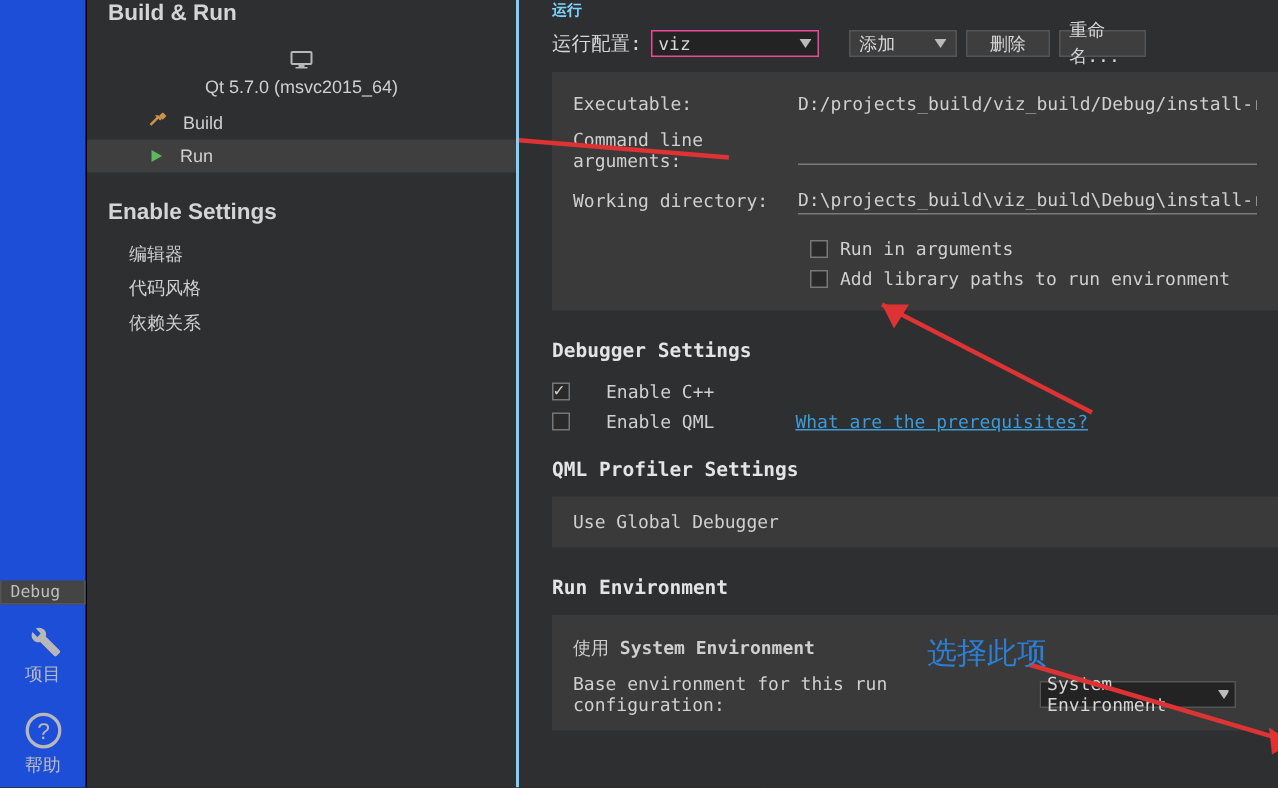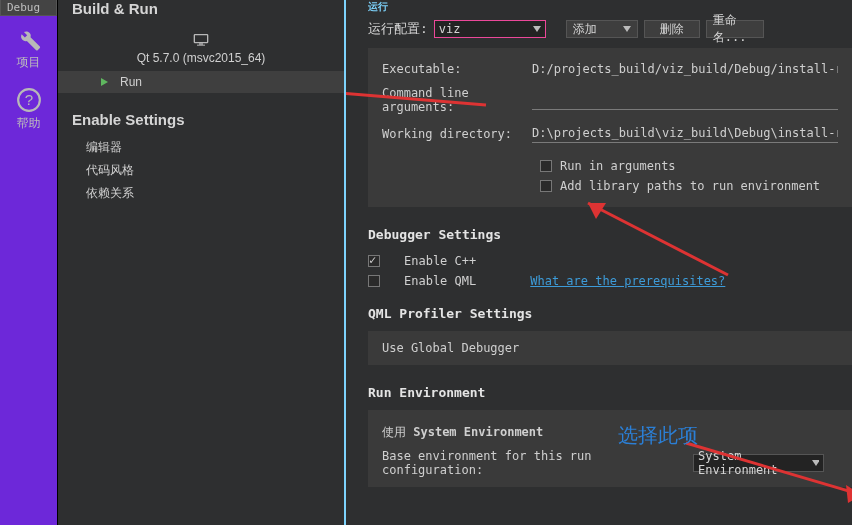--- a/index.html
+++ b/index.html
@@ -1,20 +1,20 @@
 <!DOCTYPE html>
 <html><head>
 <meta charset="utf-8">
 <style>
   * { box-sizing: border-box; margin: 0; padding: 0; }
   html, body { width: 852px; height: 525px; overflow: hidden; font-family: "Segoe UI", "Microsoft YaHei", sans-serif; background: #2e2f30; color: #d0d0d0; font-size: 12px; }
   .root { display: flex; width: 100%; height: 100%; }
   
   
-  .rail { width: 58px; background: #6d28d9; display: flex; flex-direction: column; border-right: 1px solid #000; }
+  .rail { width: 58px; background: #1d4ed8; display: flex; flex-direction: column; border-right: 1px solid #000; justify-content: flex-end; }
   .rail .debug-tab { font-family: monospace; font-size: 11px; color: #bfbfbf; background: #444444; padding: 1px 6px; border: 1px solid #555; border-top: none; }
   .rail-item { display: flex; flex-direction: column; align-items: center; padding: 10px 0 6px 0; color: #bcbcbc; cursor: pointer; }
   .rail-item svg { display: block; }
   .rail-item span { font-size: 12px; margin-top: 2px; }
   
   
   .sidebar { width: 288px; background: #2e2f30; border-right: 2px solid #7dd3fc; padding: 0; overflow: hidden; }
   .sb-head { font-size: 15px; font-weight: bold; color: #d5d5d5; padding: 0 14px 10px 14px; }
   .kit-row { padding: 6px 14px 6px 14px; display: flex; align-items: center; gap: 4px; color: #d0d0d0; flex-direction: column; }
   .kit-row svg { flex: none; }
@@ -82,20 +82,27 @@
 
   <div class="sidebar">
     <div class="sb-head">Build &amp; Run</div>
     <div class="kit-row">
       <svg width="16" height="14" viewBox="0 0 24 20">
           <rect x="2" y="2" width="20" height="12" rx="1" fill="none" stroke="#b8b8b8" stroke-width="2"></rect>
           <rect x="9" y="15" width="6" height="2" fill="#b8b8b8"></rect>
           <rect x="6" y="17" width="12" height="1.5" fill="#b8b8b8"></rect>
         </svg>
       <span>Qt 5.7.0 (msvc2015_64)</span>
+    </div>
+    <div class="tree-item">
+      <svg width="14" height="14" viewBox="0 0 24 24">
+          <path fill="#d0934a" d="M13 3l4 4-2 2-2-2-8 8-2-2 8-8-2-2z"></path>
+          <rect x="15" y="1" width="6" height="6" fill="#d0934a" transform="rotate(45 18 4)"></rect>
+        </svg>
+      <span>Build</span>
     </div>
     <div class="tree-item sel">
       <svg width="12" height="12" viewBox="0 0 24 24">
           <path fill="#5fb75f" d="M6 4l14 8-14 8z"></path>
         </svg>
       <span>Run</span>
     </div>
     <div class="sb-section">Enable Settings</div>
     <div class="sb-link">编辑器</div>
     <div class="sb-link">代码风格</div>

